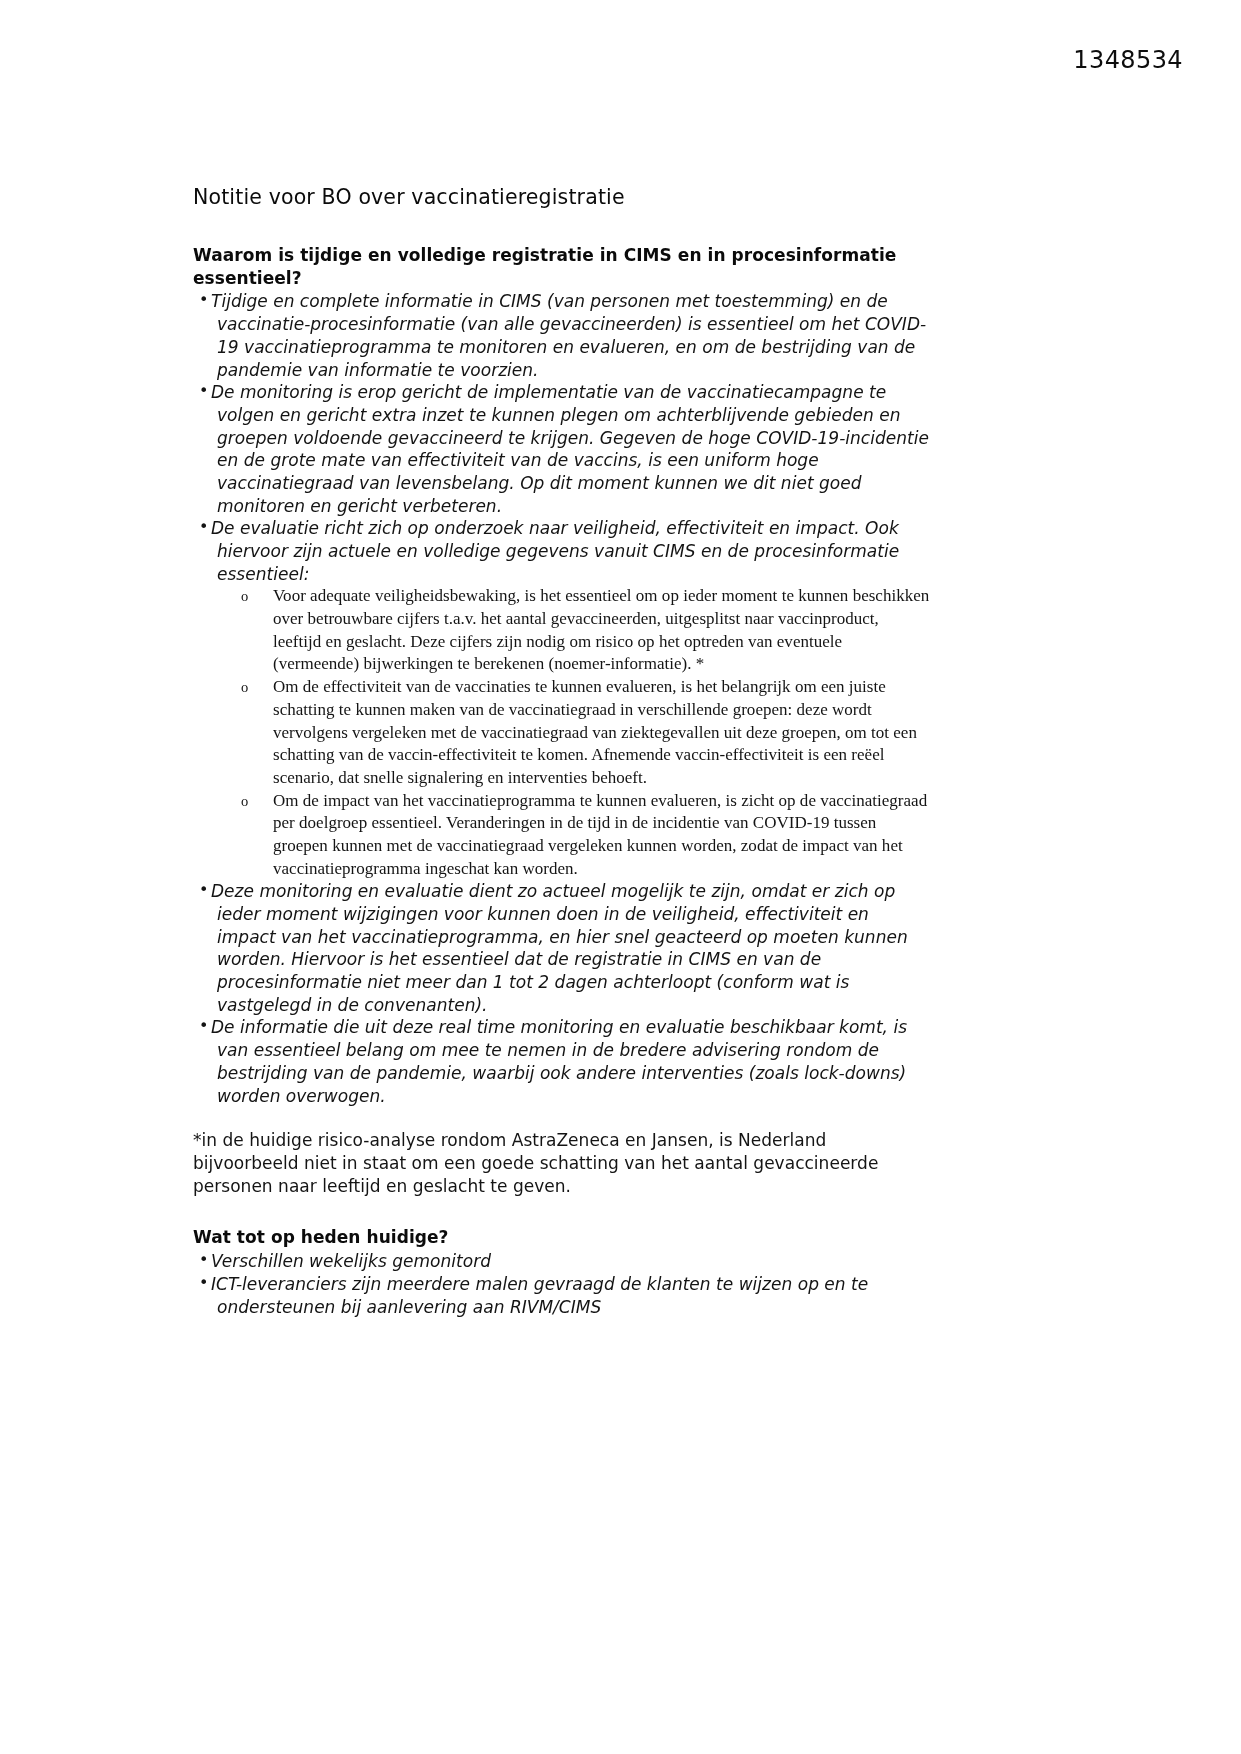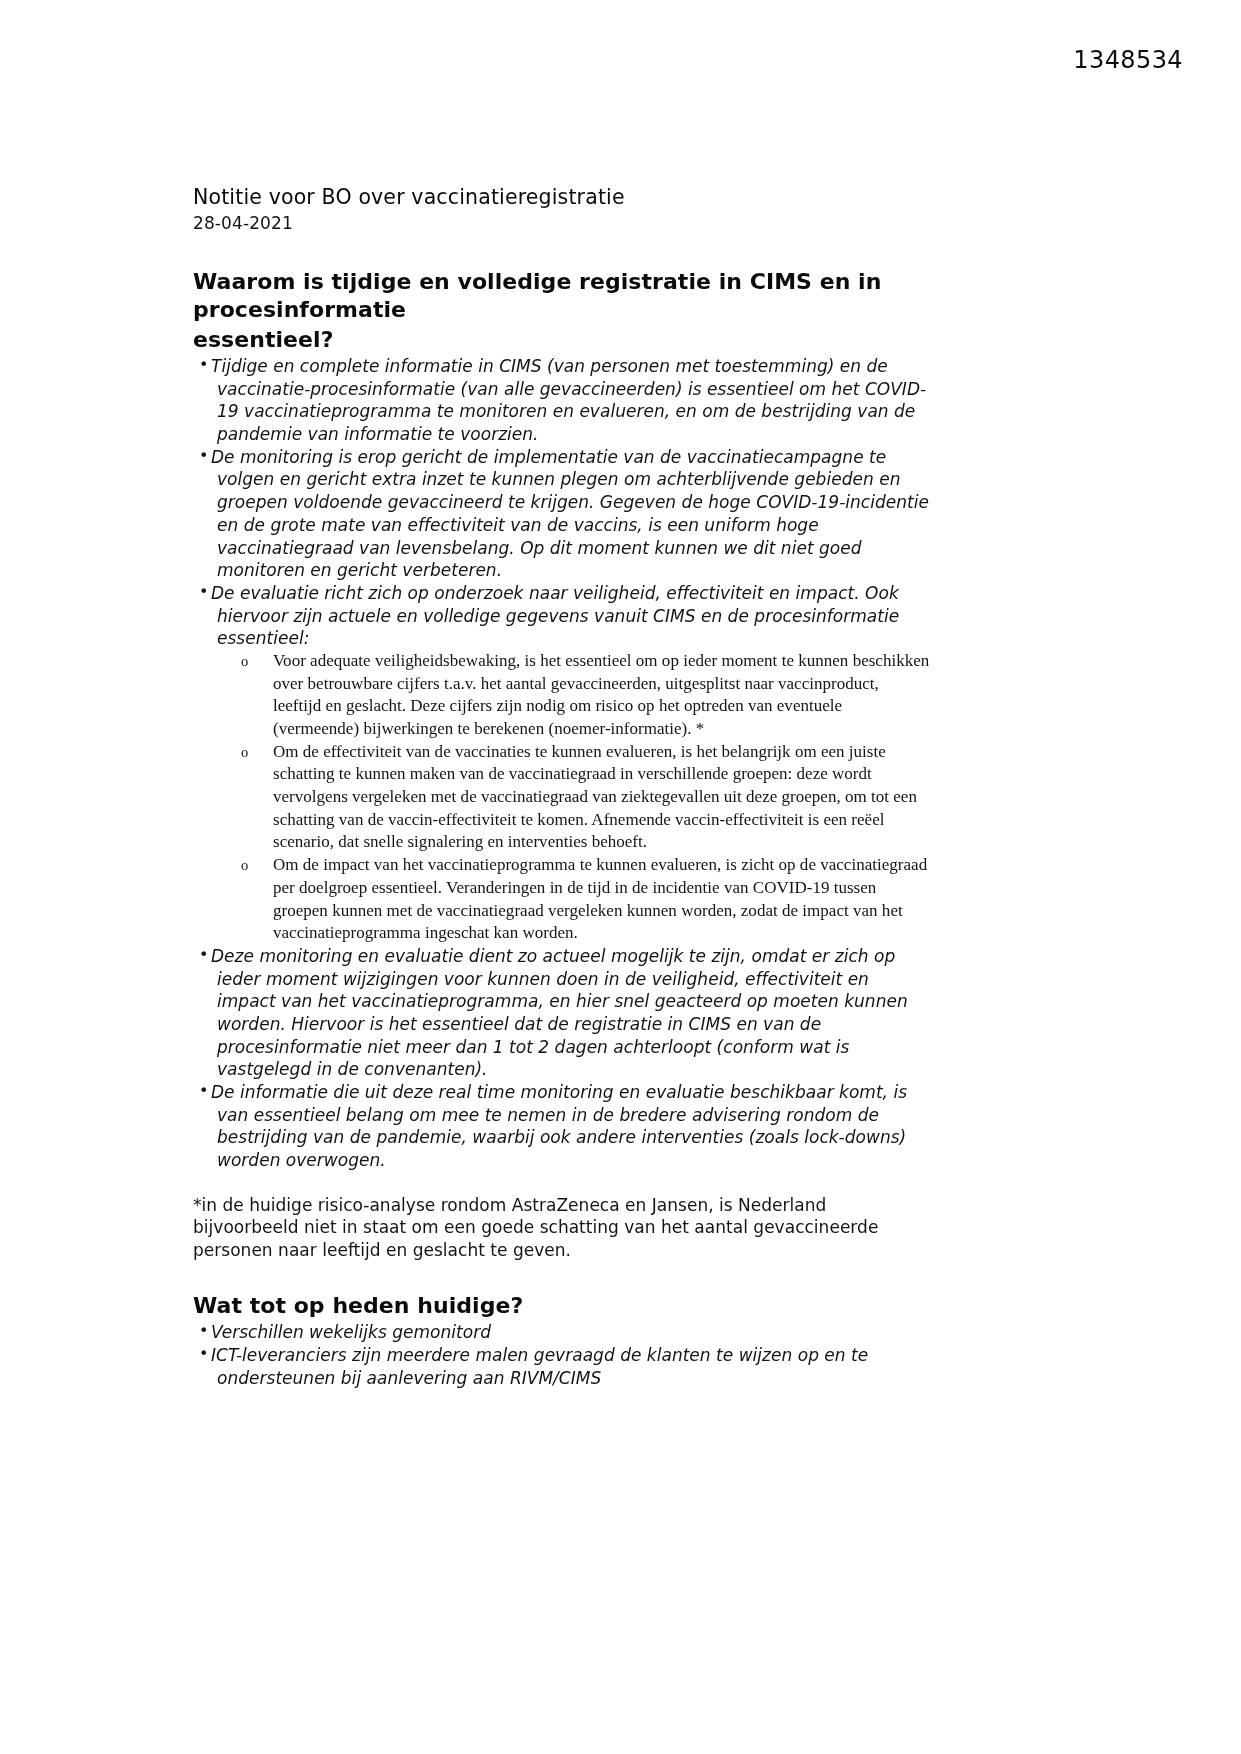--- a/index.html
+++ b/index.html
@@ -51,21 +51,21 @@
     line-height: 1.25;
     letter-spacing: 0.1px;
   }
   .section {
     margin-top: 34px;
   }
   .section.tight {
     margin-top: 30px;
   }
   .section-heading {
-    font-size: 22px;
+    font-size: 17px;
     font-weight: bold;
     color: #0b0b0b;
     line-height: 1.29;
     margin: 0 0 1px 0;
     letter-spacing: 0.05px;
   }
   ul.bullets {
     list-style: none;
     margin: 0;
     padding: 0;
@@ -129,21 +129,20 @@
 <body>
 
 <div class="page">
 
   <div class="doc-number">1348534</div>
 
   <div class="content">
 
     <h1 class="doc-title">Notitie voor BO over vaccinatieregistratie</h1>
 
-    <p class="doc-date">28-04-2021</p>
 
     <div class="section">
 
       <div class="section-heading">Waarom is tijdige en volledige registratie in CIMS en in procesinformatie</div>
       <div class="section-heading">essentieel?</div>
 
       <ul class="bullets">
         <li>
           <span class="bullet-text">Tijdige en complete informatie in CIMS (van personen met toestemming) en de vaccinatie-procesinformatie (van alle gevaccineerden) is essentieel om het COVID-19 vaccinatieprogramma te monitoren en evalueren, en om de bestrijding van de pandemie van informatie te voorzien.</span>
         </li>

